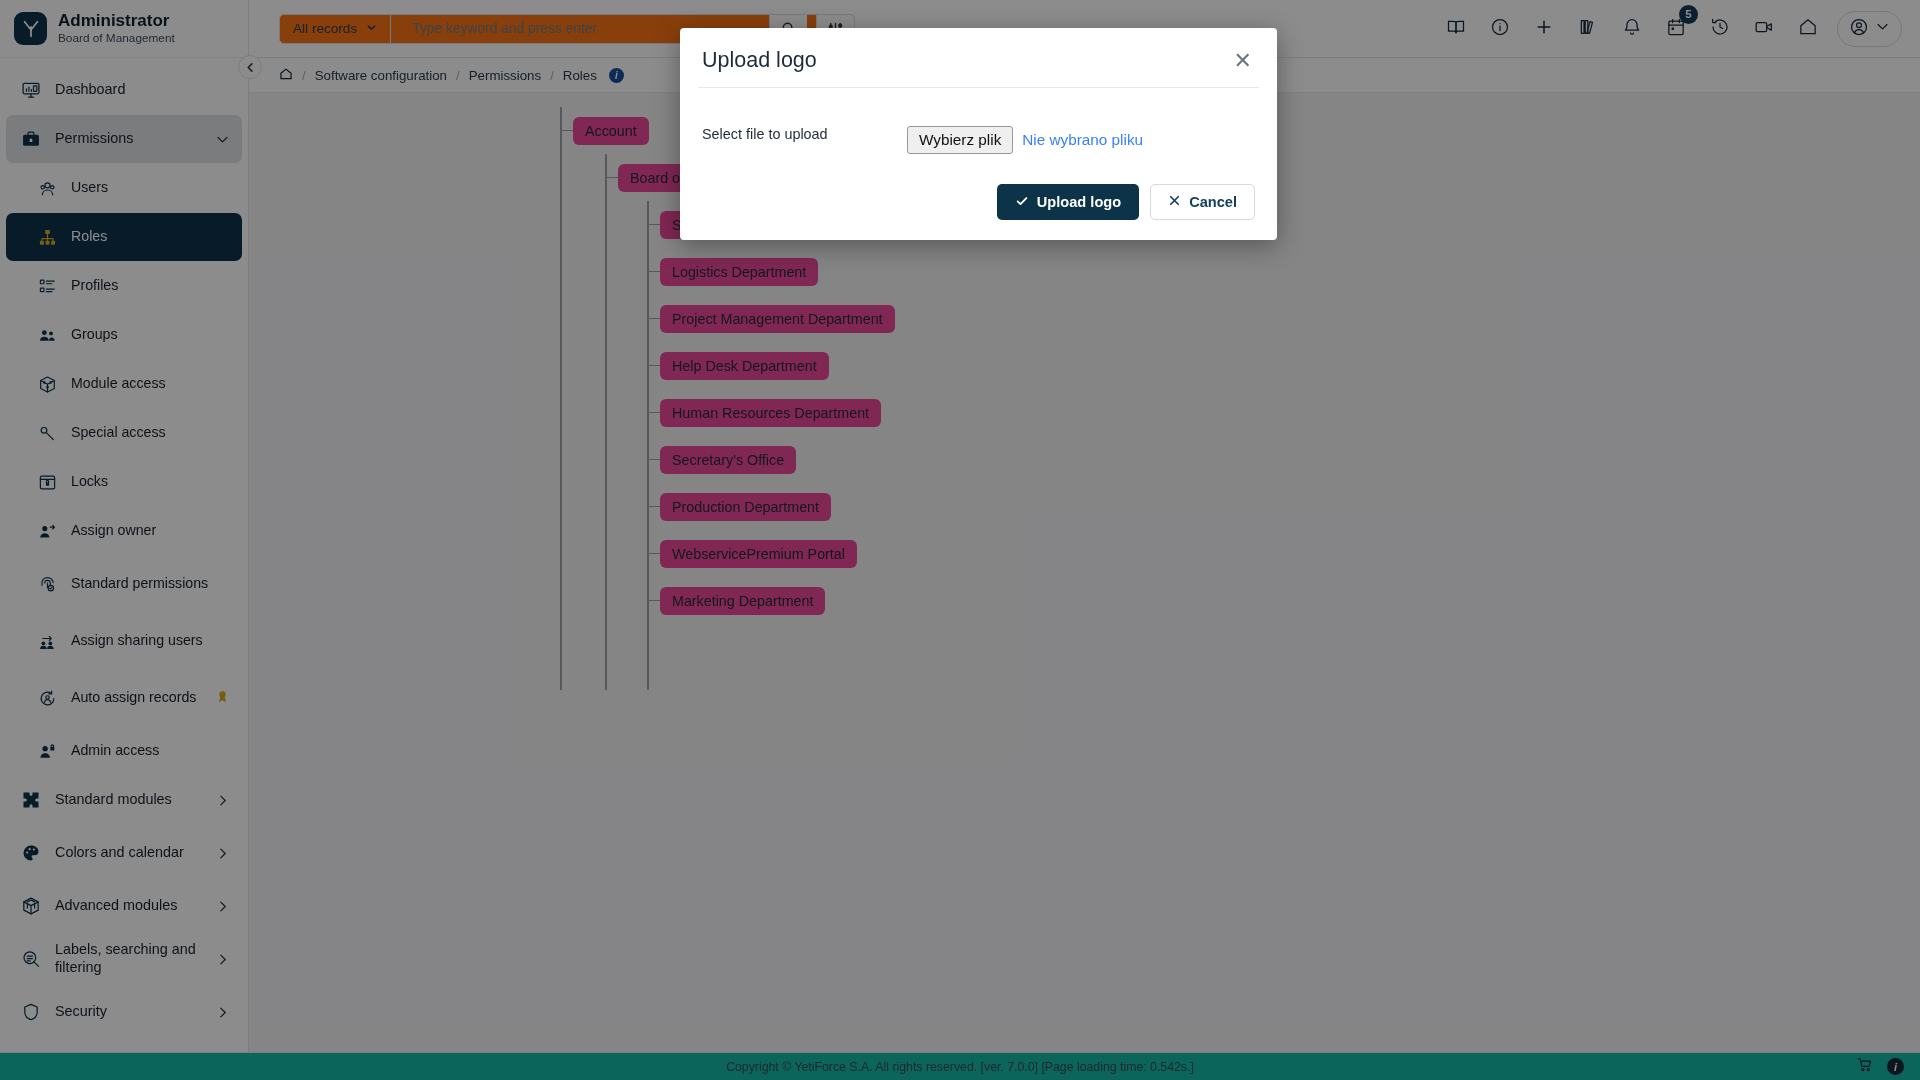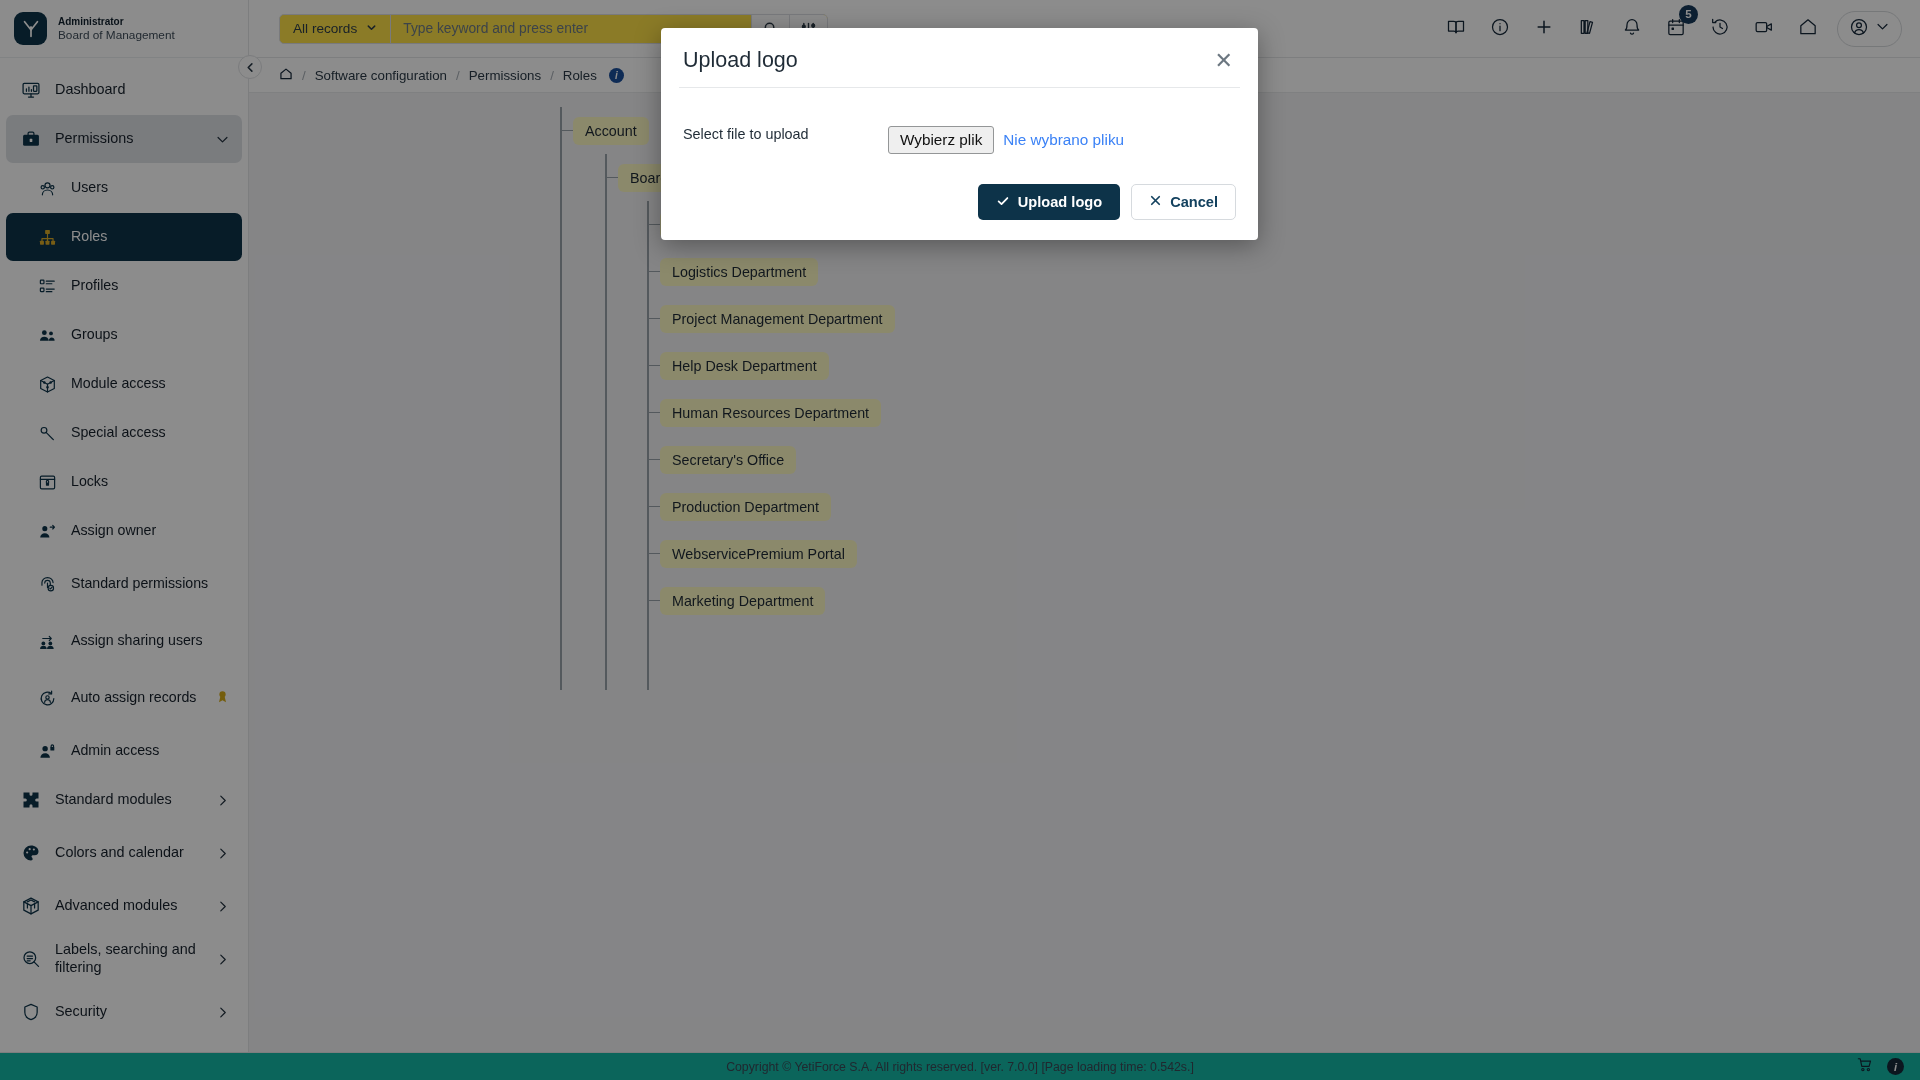--- a/index.html
+++ b/index.html
@@ -33,21 +33,21 @@
     height: 58px; display: flex; align-items: center; gap: 11px;
     padding: 0 14px;
     border-bottom: 1px solid #eceef0;
   }
   .brand-logo {
     width: 33px; height: 33px; border-radius: 9px;
     background: #0d3349; flex: none;
     display: flex; align-items: center; justify-content: center;
   }
   .brand-text { line-height: 1.1; }
-  .brand-title { font-size: 10px; font-weight: bold; color: #12212e; }
+  .brand-title { font-size: 17px; font-weight: bold; color: #12212e; }
   .brand-sub { font-size: 11.8px; color: #3f4d5a; margin-top: 2px; }
 
   .collapse-btn {
     position: absolute; left: 238px; top: 55px;
     width: 24px; height: 24px; border-radius: 50%;
     background: #fff; border: 1px solid #e0e2e5;
     display: flex; align-items: center; justify-content: center;
     z-index: 9; color: #2b3a47;
   }
 
@@ -73,21 +73,22 @@
   
   #topbar {
     position: absolute; top: 0; left: 249px; right: 0; height: 58px;
     background: #fff; border-bottom: 1px solid #e3e5e8;
     display: flex; align-items: center; z-index: 4;
   }
   .search-wrap {
     display: flex; align-items: center;
     margin-left: 30px; height: 30px;
     border: 1px solid #dcdfe3; border-radius: 5px; overflow: hidden;
-    background: #fde047;
+    background: #f97316;
+    gap: 9px;
   }
   .search-scope {
     display: flex; align-items: center; gap: 9px;
     padding: 0 13px; height: 100%;
     font-size: 13.6px; color: #2e3d4a;
     border-right: 1px solid #dcdfe3; white-space: nowrap;
   }
   .search-input {
     width: 360px; height: 100%; border: none; outline: none;
     padding: 0 12px; font-size: 13.8px; color: #2e3d4a;
@@ -135,21 +136,21 @@
   }
 
   
   #content {
     position: absolute; top: 93px; left: 249px; right: 0; bottom: 28px;
     background: #f2f3f5; overflow: hidden;
   }
   .tree { padding: 14px 0 0 0; position: relative; }
   .tnode { position: relative; display: flex; align-items: center; height: 47px; }
   .tchip {
-    background: #fef9c3; color: #1f2b36;
+    background: #ec4899; color: #1f2b36;
     border-radius: 6px; padding: 6px 12px;
     font-size: 14.3px; white-space: nowrap;
   }
   .tstem { width: 11px; height: 1.5px; background: #9aa2aa; flex: none; }
   .lvl0 { padding-left: 313px; }
   .lvl1 { padding-left: 358px; }
   .lvl2 { padding-left: 400px; }
   .vline {
     position: absolute; width: 1.5px; background: #9aa2aa;
   }
@@ -166,21 +167,21 @@
   }
   .f-info {
     width: 17px; height: 17px; border-radius: 50%; background: #16283a; color: #fff;
     font-size: 11px; font-style: italic; font-weight: bold;
     display: flex; align-items: center; justify-content: center;
   }
 
   
   #modal {
     position: absolute; z-index: 60;
-    left: 661px; top: 28px; width: 597px;
+    left: 680px; top: 28px; width: 597px;
     background: #fff; border-radius: 4px;
     box-shadow: 0 6px 26px rgba(0,0,0,0.35);
   }
   .modal-head {
     display: flex; align-items: center;
     padding: 20px 22px 14px 22px;
   }
   .modal-title { font-size: 21.5px; color: #1f2b36; font-weight: normal; }
   .modal-x {
     margin-left: auto; font-size: 22px; color: #6c7781; cursor: pointer;

